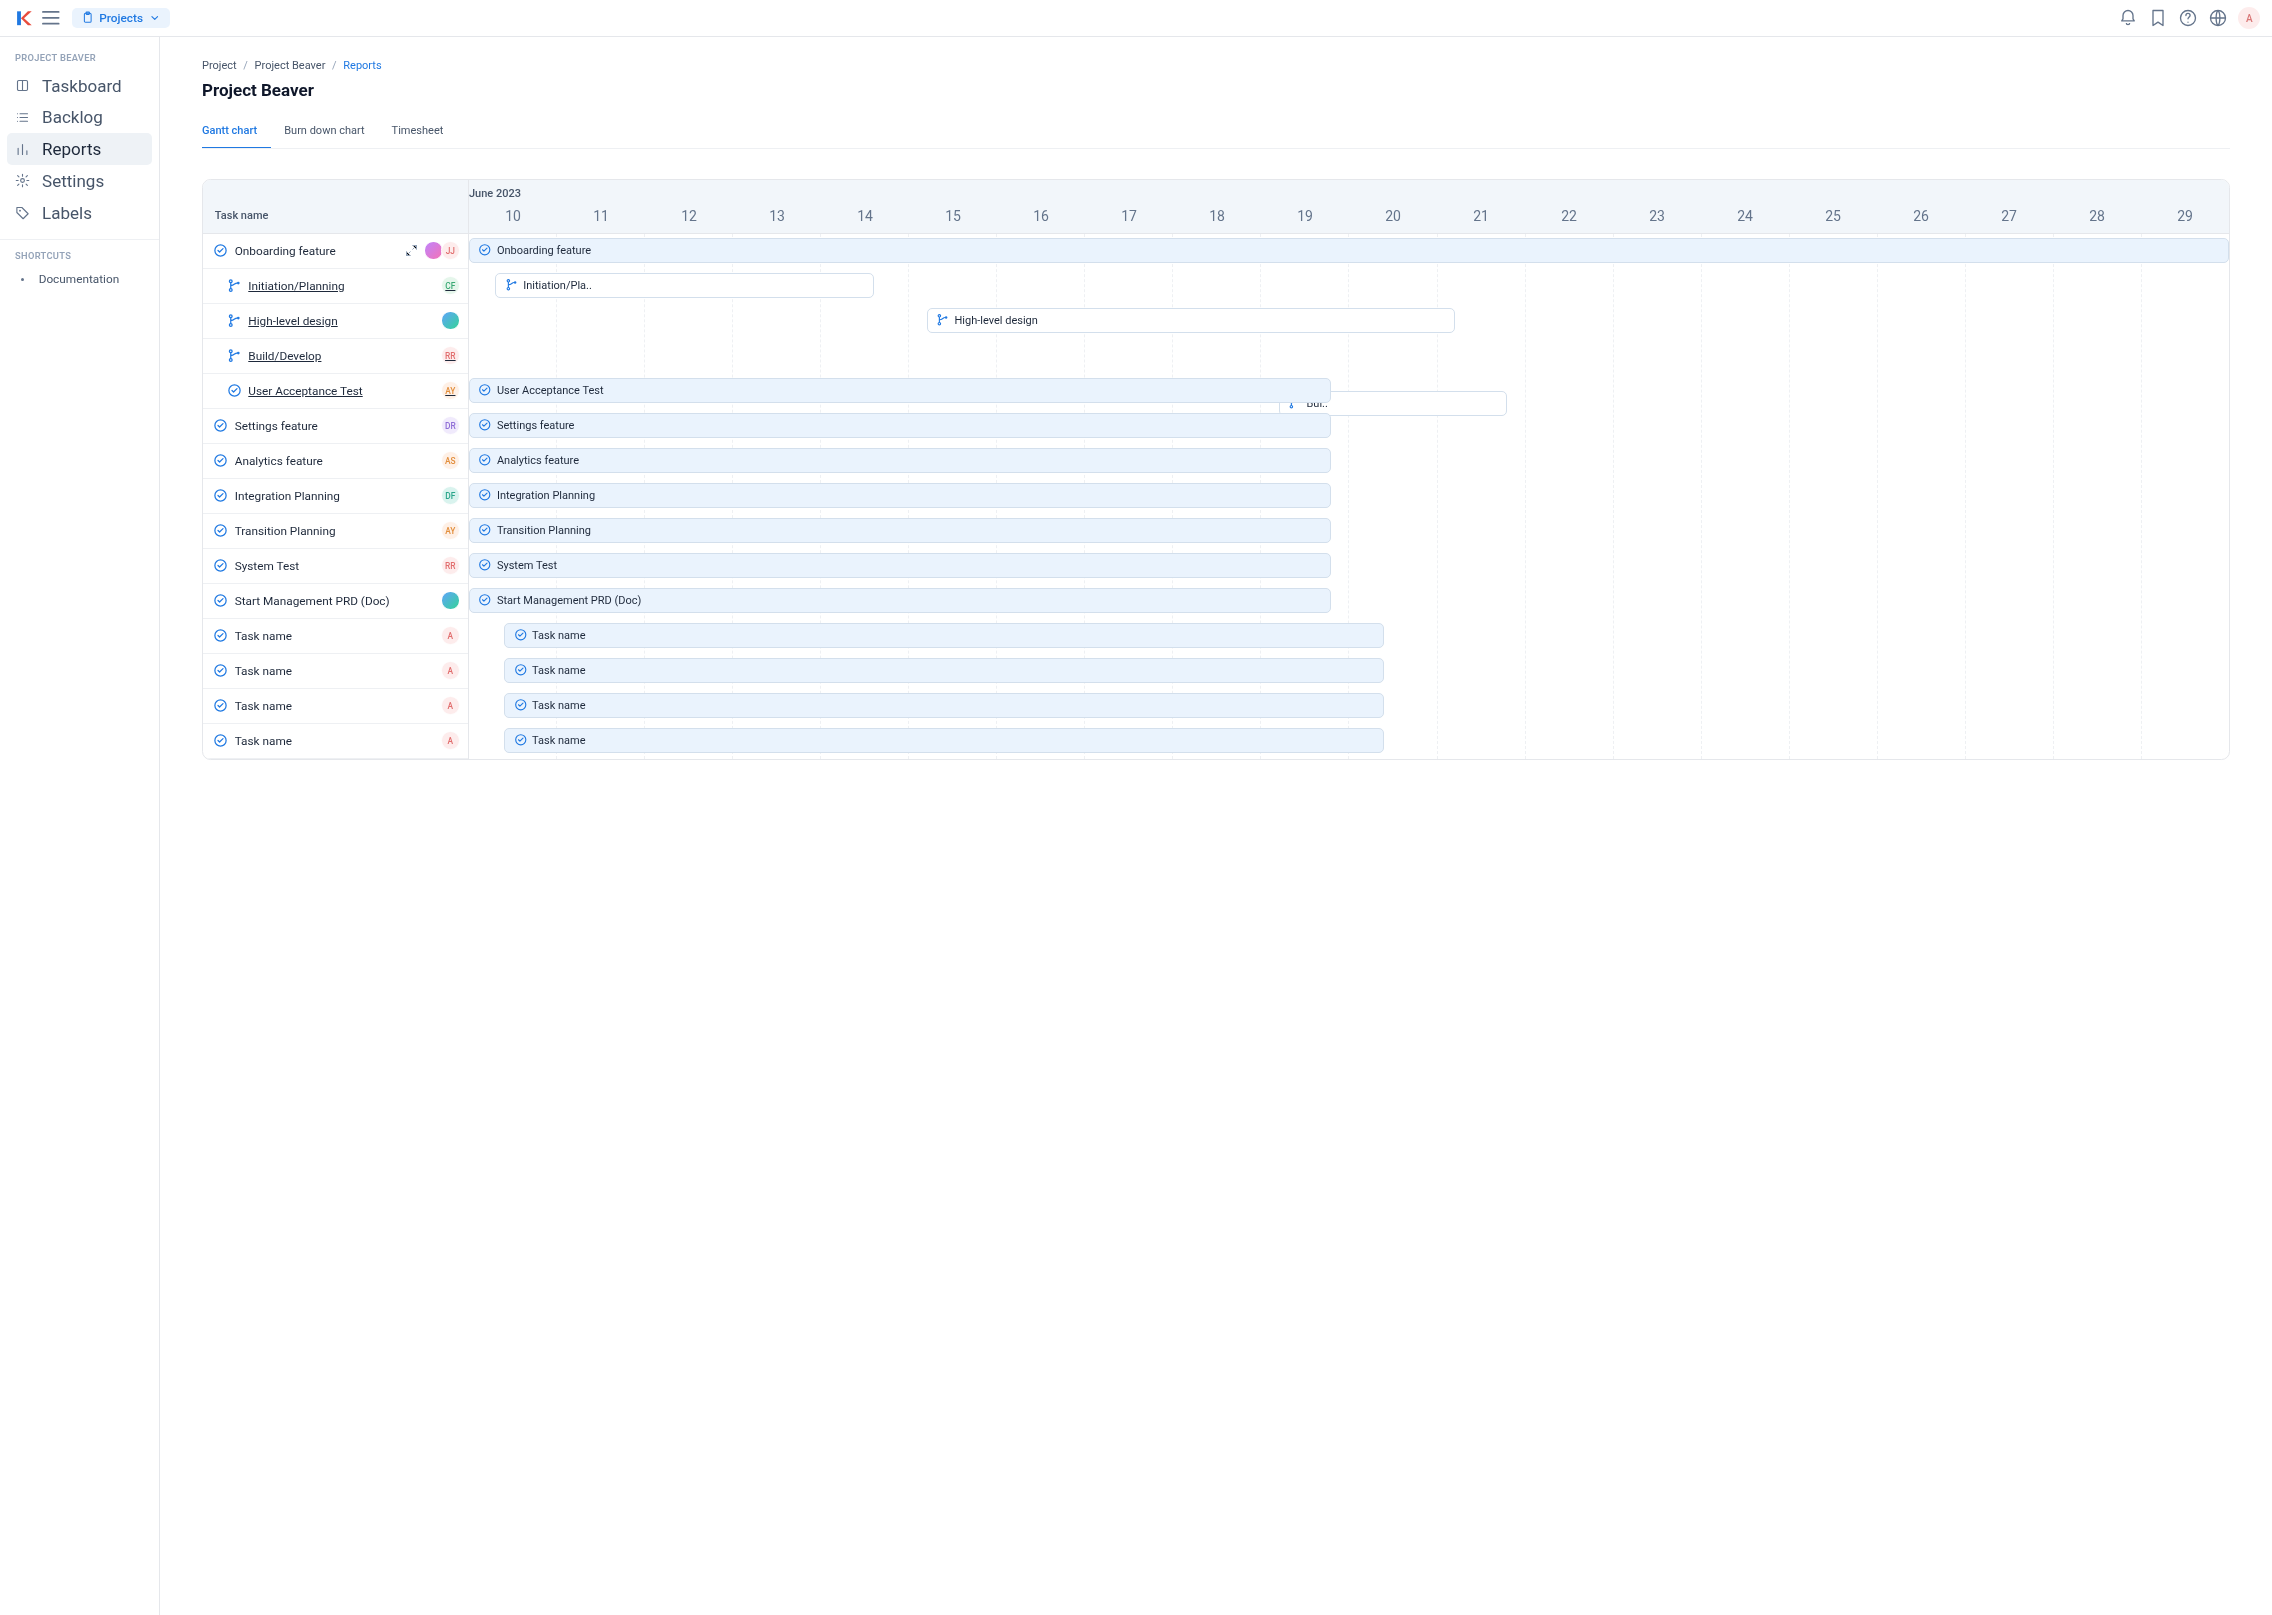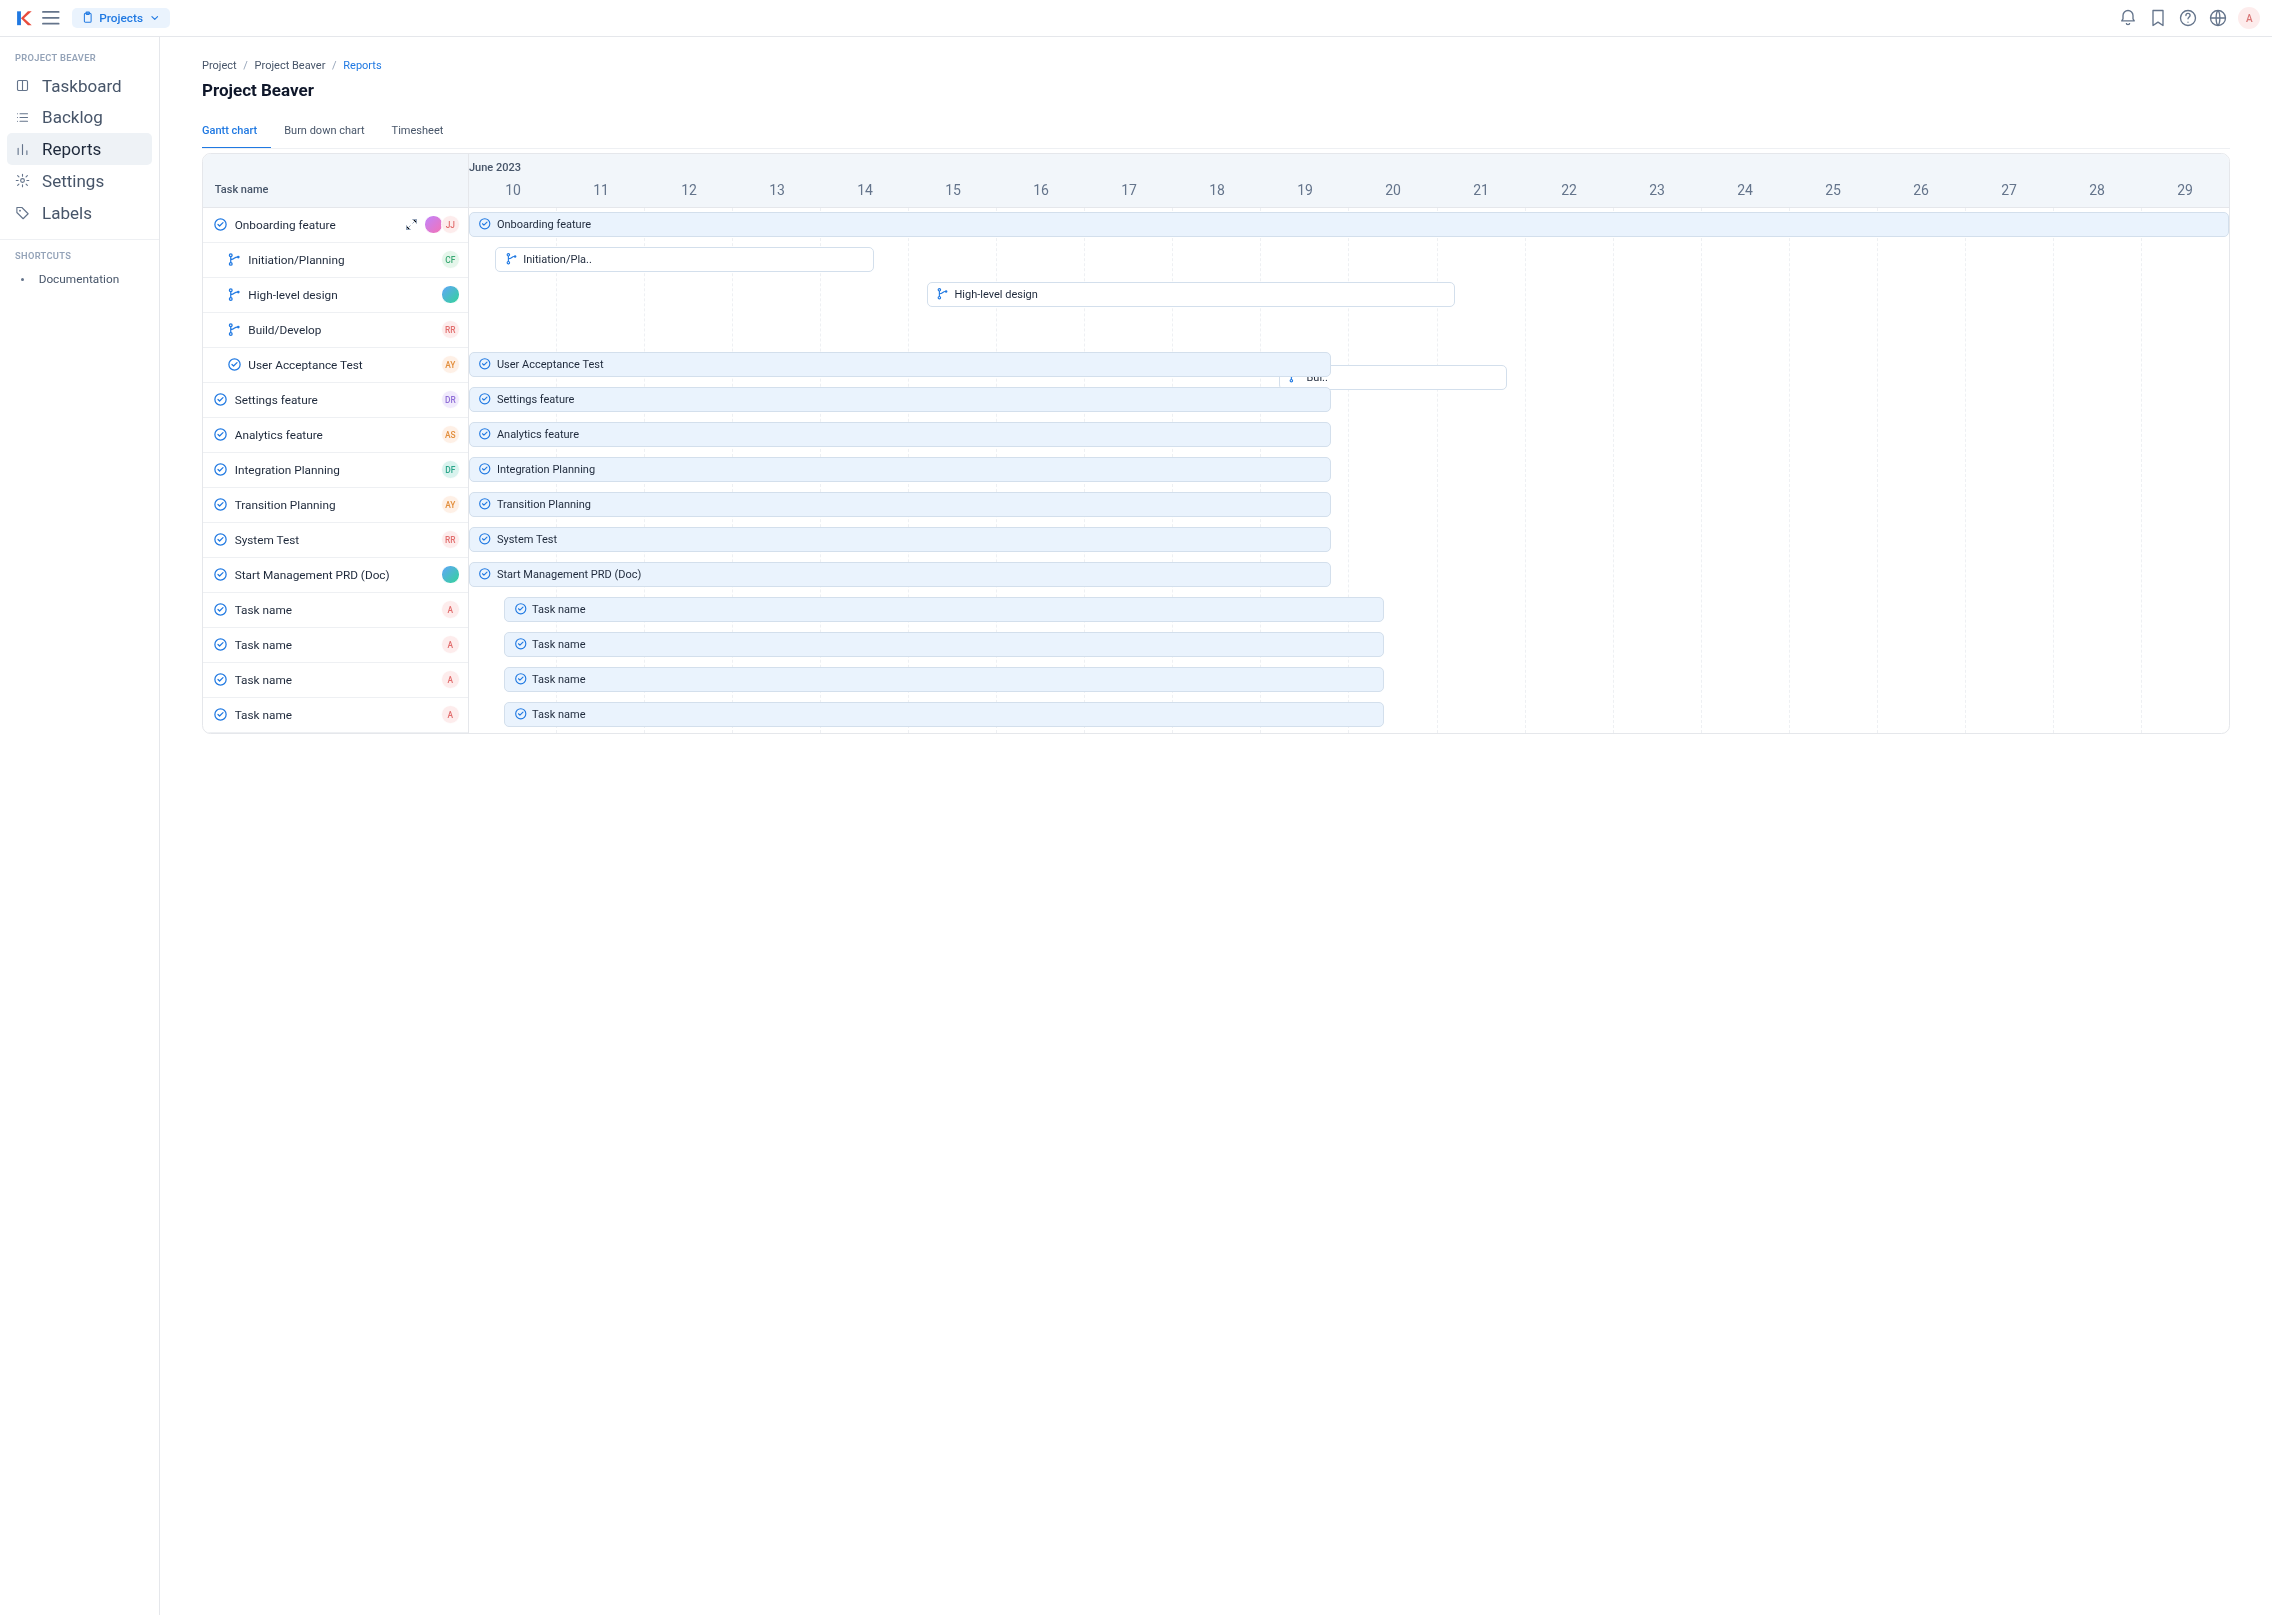--- a/index.html
+++ b/index.html
@@ -32,39 +32,39 @@
 
 
 .main { flex: 1; padding: 22px 42px 0 42px; overflow: auto; }
 .breadcrumb { display: flex; gap: 6.7px; font-size: 11px; color: #475569; margin-bottom: 8.4px; }
 .breadcrumb span { cursor: pointer; }
 .breadcrumb .sep { color: #94a3b8; cursor: default; }
 .breadcrumb .current { color: #2079e2; }
 .page-title { font-size: 17px; font-weight: 700; color: #0f172a; margin-bottom: 17px; }
 
 
-.tabs { display: flex; gap: 0; border-bottom: 0.8px solid #eef0f3; margin-bottom: 4px; }
+.tabs { display: flex; gap: 0; border-bottom: 0.8px solid #eef0f3; margin-bottom: 30px; }
 .tab { padding: 6.7px 13.5px 10px 0; margin-right: 13.5px; font-size: 11px; color: #475569; cursor: pointer; border-bottom: 1.7px solid transparent; }
 .tab.active { color: #2079e2; border-bottom-color: #2079e2; font-weight: 500; }
 
 
 .gantt { border: 0.8px solid #e5e7eb; border-radius: 8.4px; overflow: hidden; background: #fff; }
 .gantt-header { display: flex; background: #f2f6fa; border-bottom: 0.8px solid #e5e7eb; }
 .taskcol { width: 266px; flex-shrink: 0; border-right: 0.8px solid #e5e7eb; }
 .taskcol-header { padding: 29px 11.8px 10px; font-size: 11px; color: #475569; font-weight: 500; }
 .timeline { flex: 1; position: relative; }
 .month-label { text-align: left; font-size: 11px; color: #475569; padding: 6.7px 0 5px; font-weight: 500; }
 .days-row { display: flex; }
 .day-cell { flex: 1; text-align: center; font-size: 14px; color: #64748b; padding: 3.4px 0 8.4px; position: relative; }
 
 
 .gantt-body { position: relative; display: flex; }
 .task-list { width: 266px; flex-shrink: 0; border-right: 0.8px solid #e5e7eb; }
 .task-row { display: flex; align-items: center; height: 35px; padding: 0 8.4px 0 10px; border-bottom: 0.8px solid #eef0f3; font-size: 11.8px; color: #1e293b; }
-.task-row.child { padding-left: 23.6px; }
+.task-row.child { padding-left: 23.6px; text-decoration: underline; }
 .task-row svg { width: 15px; height: 15px; flex-shrink: 0; margin-right: 6.7px; }
 .task-name { flex: 1; white-space: nowrap; overflow: hidden; text-overflow: ellipsis; }
 .expand-icon { width: 13.5px; height: 13.5px; margin-left: 5px; color: #94a3b8; cursor: pointer; }
 .assignees { display: flex; align-items: center; gap: -3.4px; }
 .assignee { width: 18.5px; height: 18.5px; border-radius: 50%; display: flex; align-items: center; justify-content: center; font-size: 8.4px; font-weight: 500; margin-left: -1.7px; border: 1.3px solid #fff; }
 .assignee.photo { background: linear-gradient(135deg, #c084fc, #f472b6); }
 .assignee.photo2 { background: linear-gradient(135deg, #60a5fa, #34d399); }
 
 .timeline-body { flex: 1; position: relative; }
 .timeline-grid { position: absolute; inset: 0; display: flex; pointer-events: none; }

